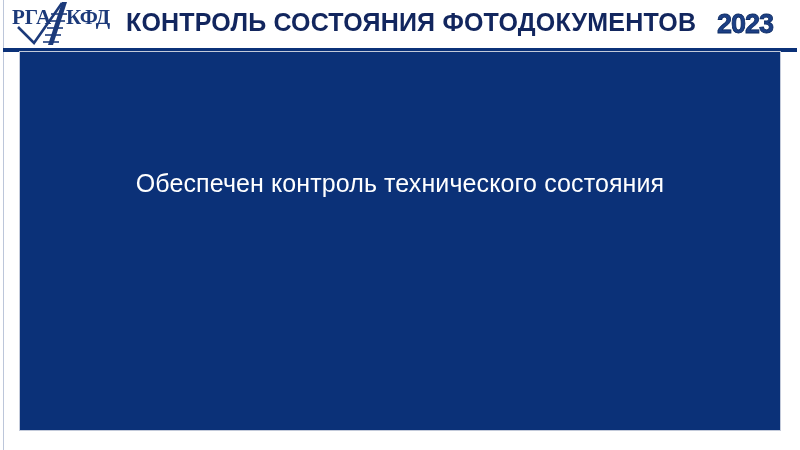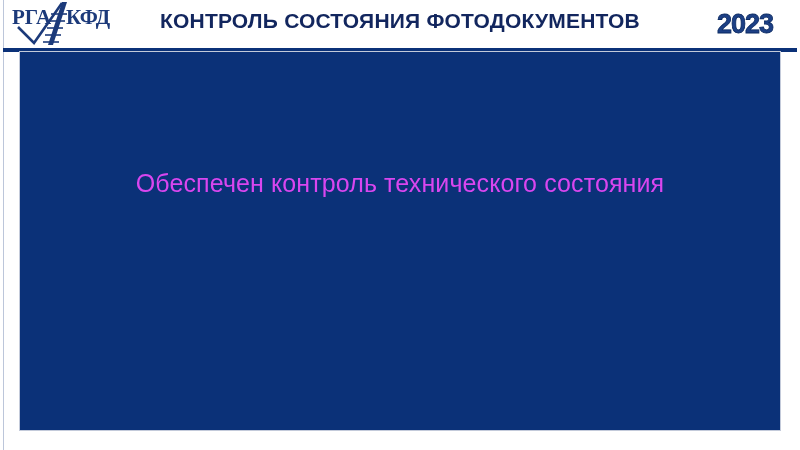--- a/index.html
+++ b/index.html
@@ -50,21 +50,21 @@
     height: 46px;
   }
   .logo svg { display: block; }
 
   .slide-title {
     position: absolute;
     left: 126px;
     top: 10px;
     width: 548px;
     text-align: center;
-    font-size: 21px;
+    font-size: 25px;
     font-weight: bold;
     color: #12265e;
     letter-spacing: 0.2px;
     white-space: nowrap;
     line-height: 1;
   }
 
   .year-badge {
     position: absolute;
     right: 9px;
@@ -96,21 +96,21 @@
     border: 1px solid #c3cada;
     box-sizing: border-box;
   }
 
   .body-text {
     position: absolute;
     left: 0;
     right: 0;
     top: 112px;
     text-align: center;
-    color: #d946ef;
+    color: #ffffff;
     font-size: 25px;
     line-height: 38px;
     font-weight: normal;
     letter-spacing: 0.1px;
   }
   .body-text .line {
     display: block;
     white-space: nowrap;
   }
 </style>

